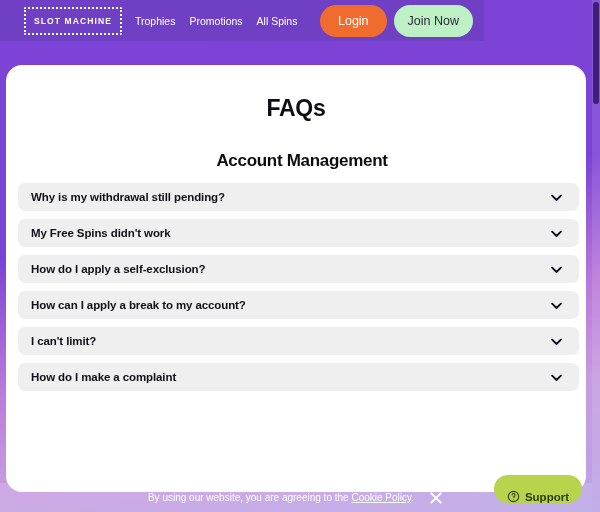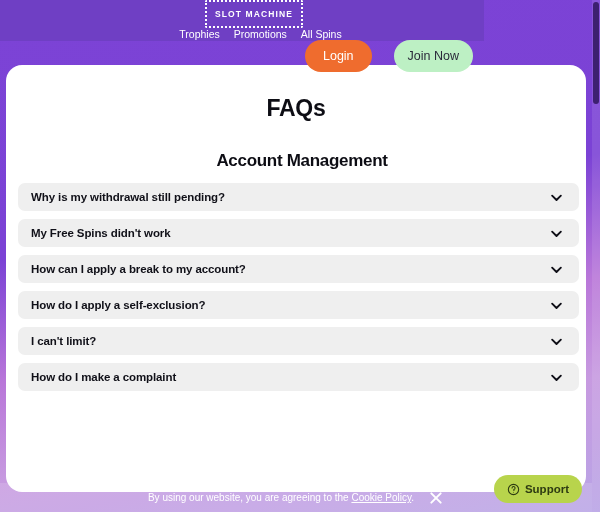--- a/index.html
+++ b/index.html
@@ -20,21 +20,20 @@
     position: absolute;
     top: 0; left: 0;
     width: 484px;
     height: 41px;
     background: #6f3fc4;
     display: flex;
     align-items: center;
     padding: 0 0 0 24px;
     box-sizing: border-box;
     z-index: 20;
-    flex-direction: column;
   }
   .logo {
     width: 98px;
     height: 28px;
     border: 2px dotted #ffffff;
     border-radius: 2px;
     display: flex;
     align-items: center;
     justify-content: center;
     box-sizing: border-box;
@@ -56,21 +55,21 @@
   .nav-link {
     color: #ffffff;
     font-size: 10.5px;
     white-space: nowrap;
     cursor: pointer;
   }
   .header-actions {
     margin-left: auto;
     display: flex;
     align-items: flex-end;
-    gap: 22px;
+    gap: 7px;
     padding-right: 11px;
   }
   .btn-login {
     background: #ef6c2e;
     color: #ffffff;
     border: none;
     border-radius: 20px;
     height: 32px;
     padding: 0 18px;
     font-size: 12.5px;
@@ -183,21 +182,21 @@
   
   .support-btn {
     position: absolute;
     right: 18px;
     bottom: 9px;
     height: 28px;
     background: #b8d44c;
     border: none;
     border-radius: 16px;
     display: flex;
-    align-items: center;
+    align-items: flex-end;
     gap: 5px;
     padding: 0 13px;
     cursor: pointer;
     z-index: 40;
     font-family: inherit;
   }
   .support-label {
     font-size: 11.5px;
     font-weight: bold;
     color: #2e3c12;
@@ -260,28 +259,28 @@
     </div>
 
     <div class="faq-item">
       <span class="faq-q">My Free Spins didn't work</span>
       <svg class="chev" viewBox="0 0 24 24" fill="none" stroke="#101018" stroke-width="3" stroke-linecap="round" stroke-linejoin="round">
           <polyline points="5,9 12,16 19,9"></polyline>
         </svg>
     </div>
 
     <div class="faq-item">
+      <span class="faq-q">How do I apply a self-exclusion?</span>
+      <svg class="chev" viewBox="0 0 24 24" fill="none" stroke="#101018" stroke-width="3" stroke-linecap="round" stroke-linejoin="round">
+          <polyline points="5,9 12,16 19,9"></polyline>
+        </svg>
+    </div>
+
+    <div class="faq-item">
       <span class="faq-q">How can I apply a break to my account?</span>
-      <svg class="chev" viewBox="0 0 24 24" fill="none" stroke="#101018" stroke-width="3" stroke-linecap="round" stroke-linejoin="round">
-          <polyline points="5,9 12,16 19,9"></polyline>
-        </svg>
-    </div>
-
-    <div class="faq-item">
-      <span class="faq-q">How do I apply a self-exclusion?</span>
       <svg class="chev" viewBox="0 0 24 24" fill="none" stroke="#101018" stroke-width="3" stroke-linecap="round" stroke-linejoin="round">
           <polyline points="5,9 12,16 19,9"></polyline>
         </svg>
     </div>
 
 
     <div class="faq-item">
       <span class="faq-q">I can't limit?</span>
       <svg class="chev" viewBox="0 0 24 24" fill="none" stroke="#101018" stroke-width="3" stroke-linecap="round" stroke-linejoin="round">
           <polyline points="5,9 12,16 19,9"></polyline>

